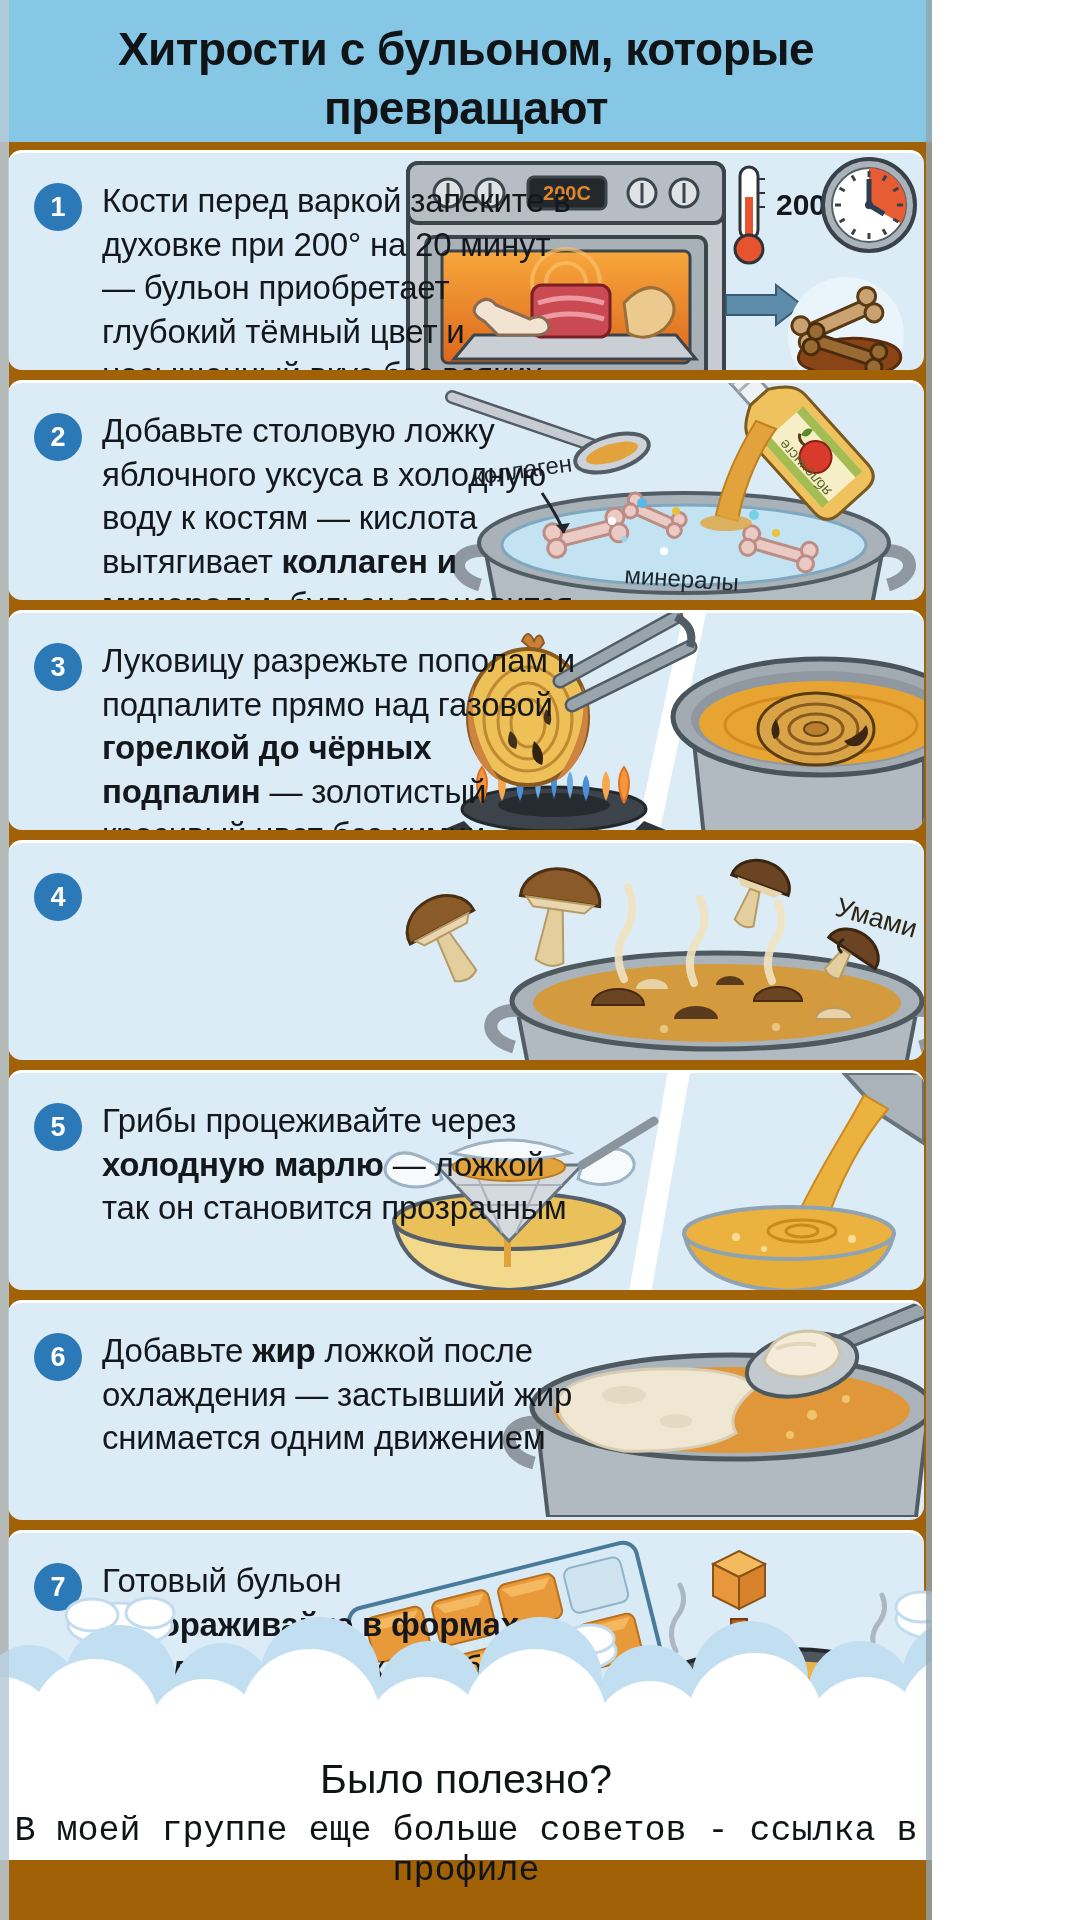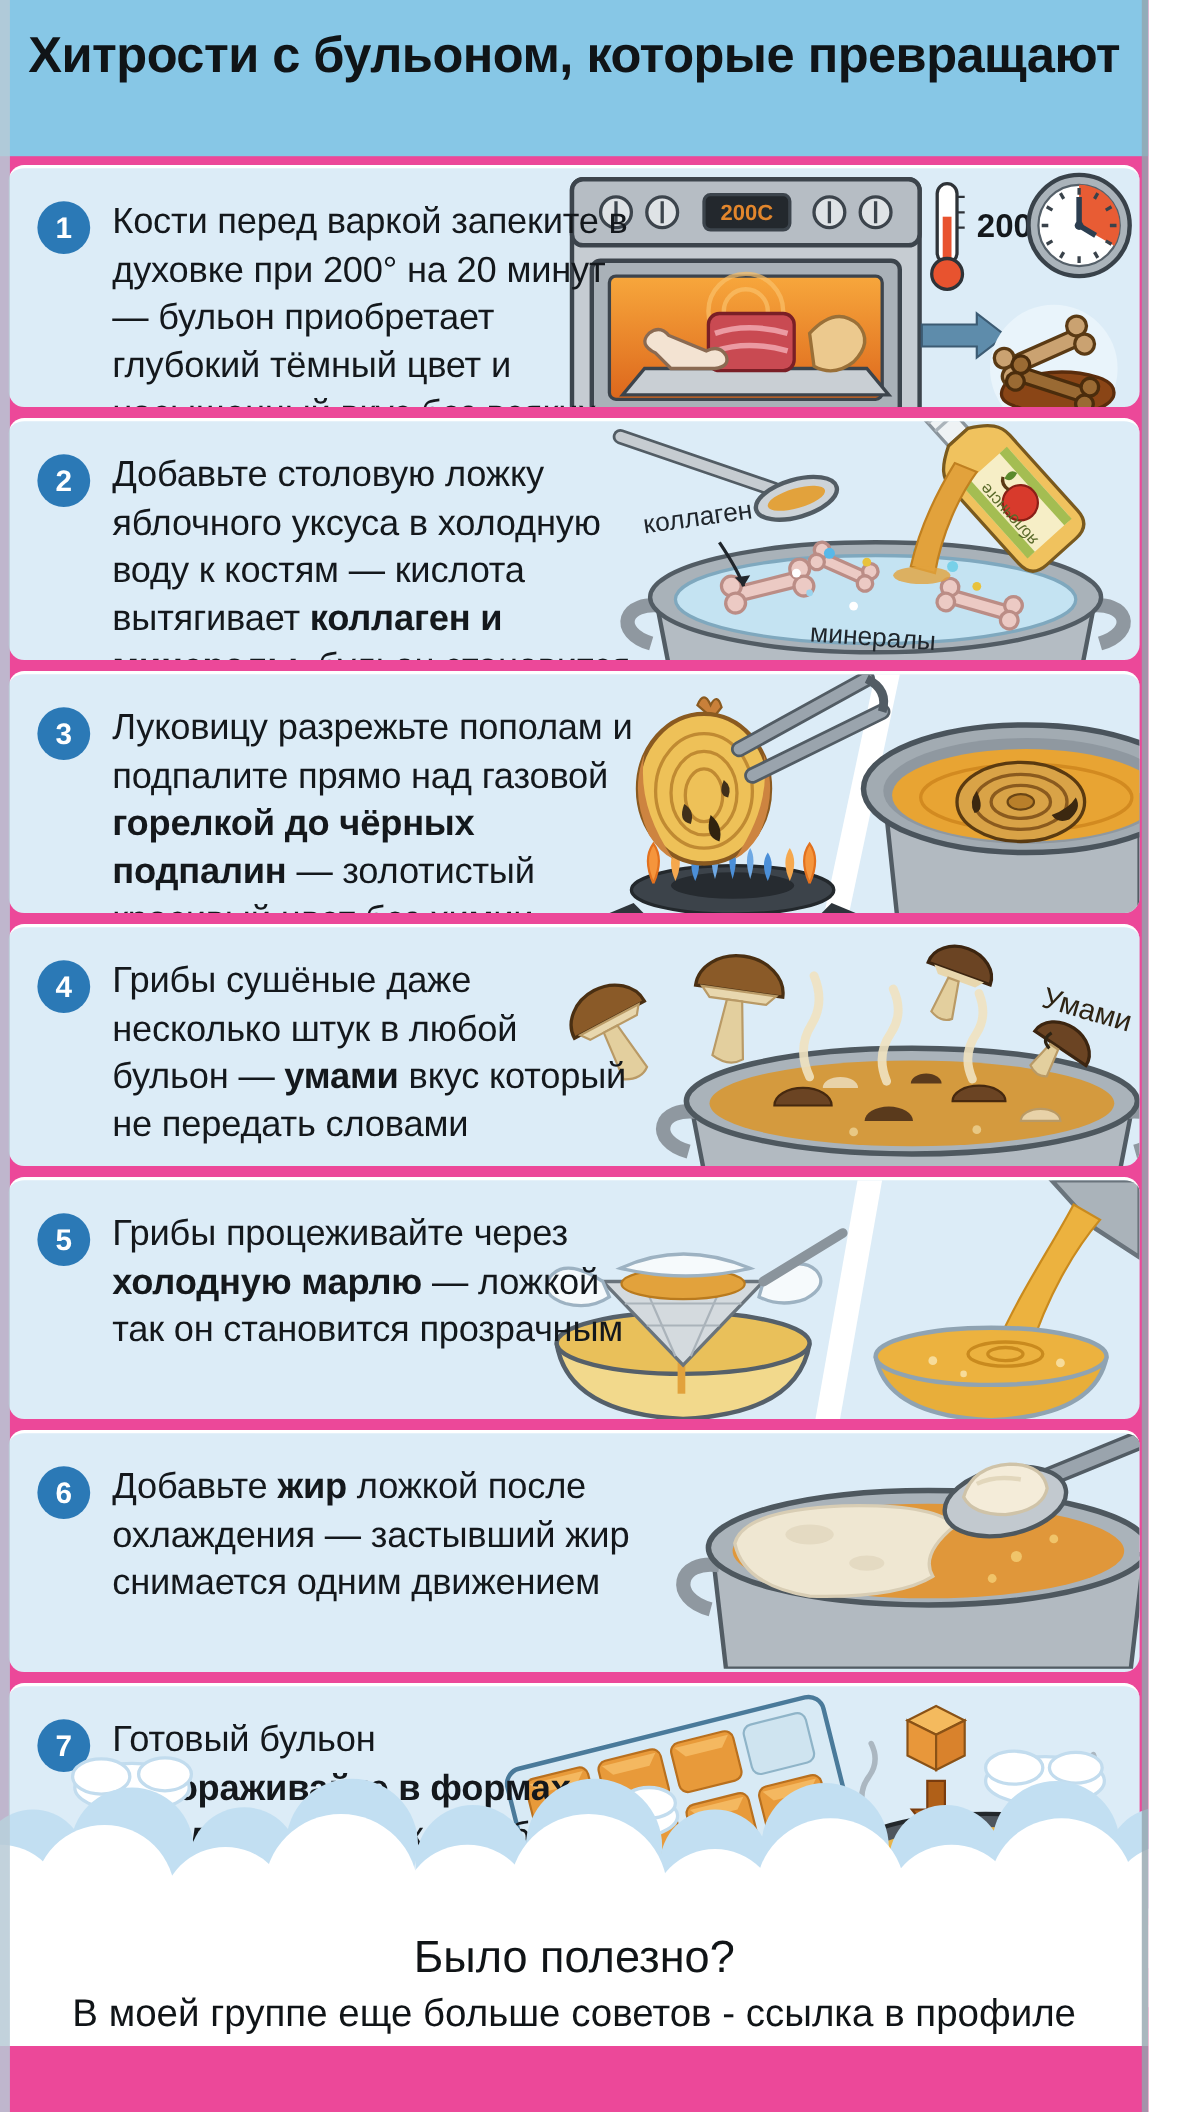--- a/index.html
+++ b/index.html
@@ -1,18 +1,18 @@
 <!DOCTYPE html>
 <html><head>
 <meta charset="utf-8">
 <style>
   * { box-sizing: border-box; margin: 0; padding: 0; }
   html,body { width: 1080px; }
   body { font-family: "Liberation Sans", sans-serif; }
-  .page { position: relative; width: 1044px; height: 1920px; background: #ec4899; overflow: hidden; }
+  .page { position: relative; width: 932px; height: 1920px; background: #a16207; overflow: hidden; }
   .edge-l { position:absolute; left:0; top:0; width:9px; height:1920px; background:#b7cad6; opacity:.85; z-index:60; }
   .edge-r { position:absolute; right:0; top:0; width:6px; height:1920px; background:#93a5ae; opacity:.8; z-index:60; }
 
   header.hdr { height:142px; background:#87c7e6; text-align:center; padding-top:20px; }
   .hdr .t { font-size:46px; font-weight:700; color:#101417; line-height:1.28; letter-spacing:-.5px; }
 
   section.card { position:relative; margin:10px 8px 0; height:220px; background:#dcecf7;
                  border-radius:14px; border-top:3px solid #ffffff; overflow:hidden; }
   section.card:first-of-type { margin-top:8px; }
   .h1{height:246px}.h2{height:222px}.h3{height:224px}.h4{height:222px}.h5{height:224px}.h6{height:214px}.h7{height:248px; background:#d5eaf8;}
@@ -21,21 +21,21 @@
            background:#2b79b6; color:#fff; font-size:27px; font-weight:700; line-height:48px; text-align:center; z-index:5; }
   .tip-text { position:absolute; left:94px; top:26px; width:482px; font-size:33px; line-height:1.32;
               color:#14181c; z-index:5; letter-spacing:-.2px; }
   .tip-text b { font-weight:700; }
   svg.art { position:absolute; right:0; top:0; z-index:1; }
 
   svg.clouds { position:absolute; left:0; top:1585px; width:1080px; height:240px; z-index:40; pointer-events:none; }
 
   footer.ftr { height:110px; background:#ffffff; text-align:center; position:relative; z-index:50; padding-top:6px; }
   .ftr .q { font-size:41px; font-weight:400; color:#101417; }
-  .ftr .n { font-size:35px; color:#101417; margin-top:8px; }
+  .ftr .n { font-size:35px; color:#101417; margin-top:8px;font-family:Liberation Mono, monospace; }
 </style>
 </head>
 <body>
 
 <div class="page">
   <div class="edge-l"></div>
   <div class="edge-r"></div>
 
   <header class="hdr">
     <div class="t">Хитрости с бульоном, которые превращают</div>
@@ -255,21 +255,20 @@
           <ellipse cx="492" cy="116" rx="12" ry="7" fill="#b97f2a" stroke="#6a4514" stroke-width="2"></ellipse>
           <path d="M520,128 q16,-6 22,-16 q6,10 -6,20 q-10,4 -16,-4 z" fill="#3c2810"></path>
           <path d="M452,106 q-8,10 -2,20 q10,-2 2,-20 z" fill="#3c2810"></path>
         </g>
       </g>
     </svg>
   </section>
 
   <section class="card h4">
     <div class="badge">4</div>
-    <p class="tip-text"><span>Грибы сушёные даже несколько штук в любой бульон — </span><b>умами</b><span> вкус который не передать словами</span></p>
     <svg class="art" width="600" height="222" viewBox="0 0 600 222">
       <g>
         <path d="M192,160 L204,222 L582,222 L594,160 Z" fill="#b2bac1" stroke="#525c64" stroke-width="4"></path>
         <path d="M200,168 C162,162 154,194 190,204" fill="none" stroke="#8f98a0" stroke-width="13"></path>
         <path d="M586,168 C624,162 632,194 596,204" fill="none" stroke="#8f98a0" stroke-width="13"></path>
         <ellipse cx="393" cy="158" rx="205" ry="48" fill="#aab3ba" stroke="#4e585f" stroke-width="5"></ellipse>
         <ellipse cx="393" cy="160" rx="184" ry="39" fill="#d49a3e"></ellipse>
         <g>
           <path d="M268,162 a26,16 0 0 1 52,0 z" fill="#6b4423" stroke="#46290f" stroke-width="2"></path>
           <path d="M350,176 a22,13 0 0 1 44,0 z" fill="#5a3a1c"></path>

